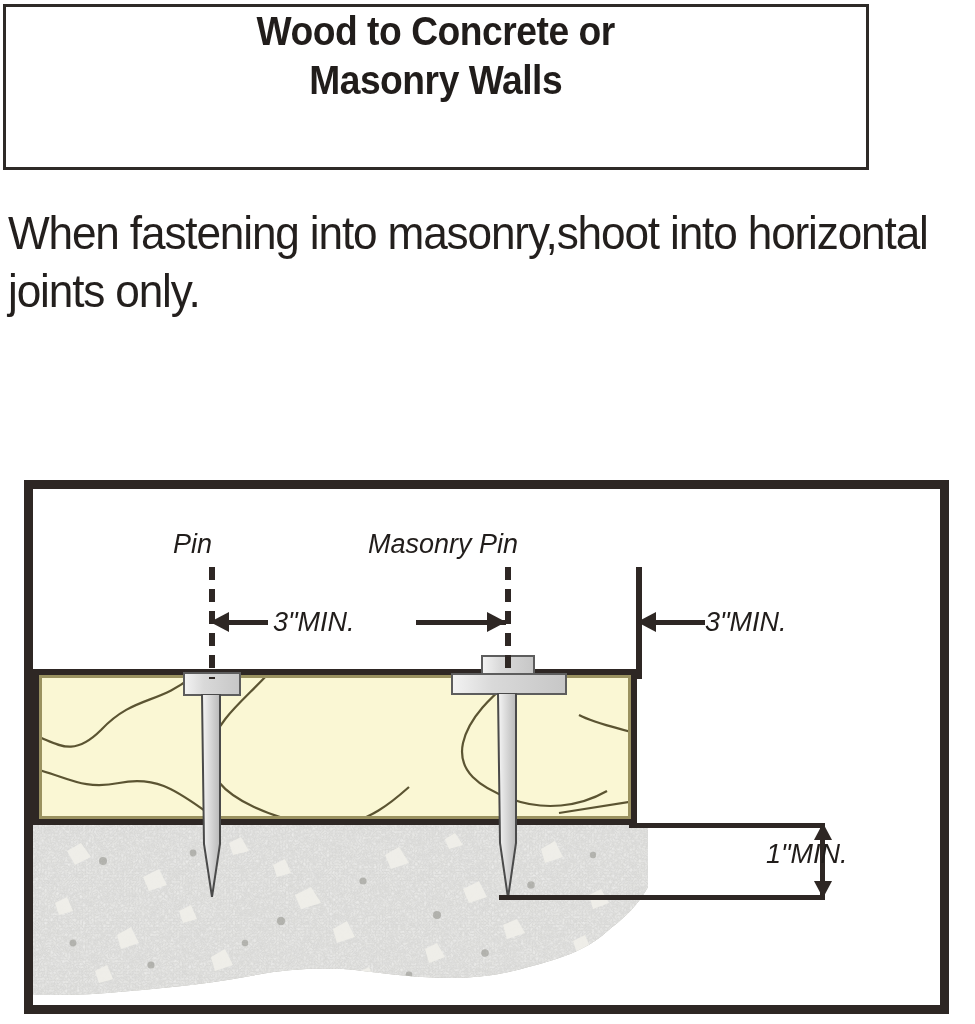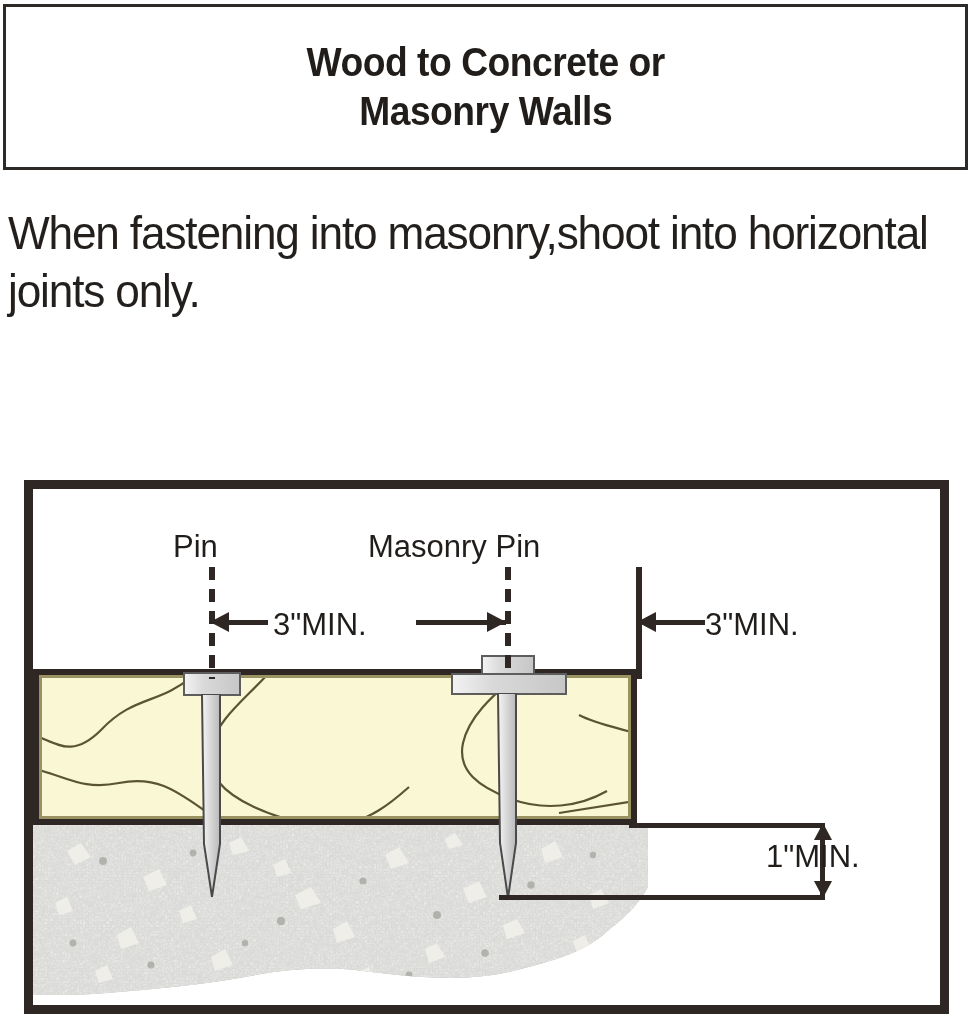--- a/index.html
+++ b/index.html
@@ -13,27 +13,27 @@
     position: relative;
     font-family: "Liberation Sans", sans-serif;
     overflow: hidden;
   }
 
   
   #title-box {
     position: absolute;
     left: 3px;
     top: 4px;
-    width: 965px;
+    width: 866px;
     height: 166px;
     border: 3px solid #2e2a27;
     background: #ffffff;
     box-sizing: border-box;
     display: flex;
-    align-items: center;
+    align-items: flex-start;
     justify-content: center;
   }
   #title-text {
     text-align: center;
     font-weight: bold;
     font-size: 40px;
     line-height: 1.22;
     letter-spacing: -0.5px;
     color: #211d1b;
     font-family: "Liberation Sans", sans-serif;
@@ -67,24 +67,25 @@
     overflow: hidden;
   }
   .diagram-inner {
     position: absolute;
     inset: 0;
   }
 
   
   .dlabel {
     position: absolute;
-    font-size: 31px;
+    font-size: 27px;
     color: #211d1b;
     white-space: nowrap;
     letter-spacing: 0px;
+    font-style: italic;
   }
   #label-pin      { left: 140px; top: 40px; }
   #label-wpin     { left: 335px; top: 40px; }
   #label-dim-left { left: 240px; top: 118px; }
   #label-dim-right{ left: 672px; top: 118px; }
   #label-dim-depth{ left: 733px; top: 350px; }
 
   
   .vdash {
     position: absolute;

